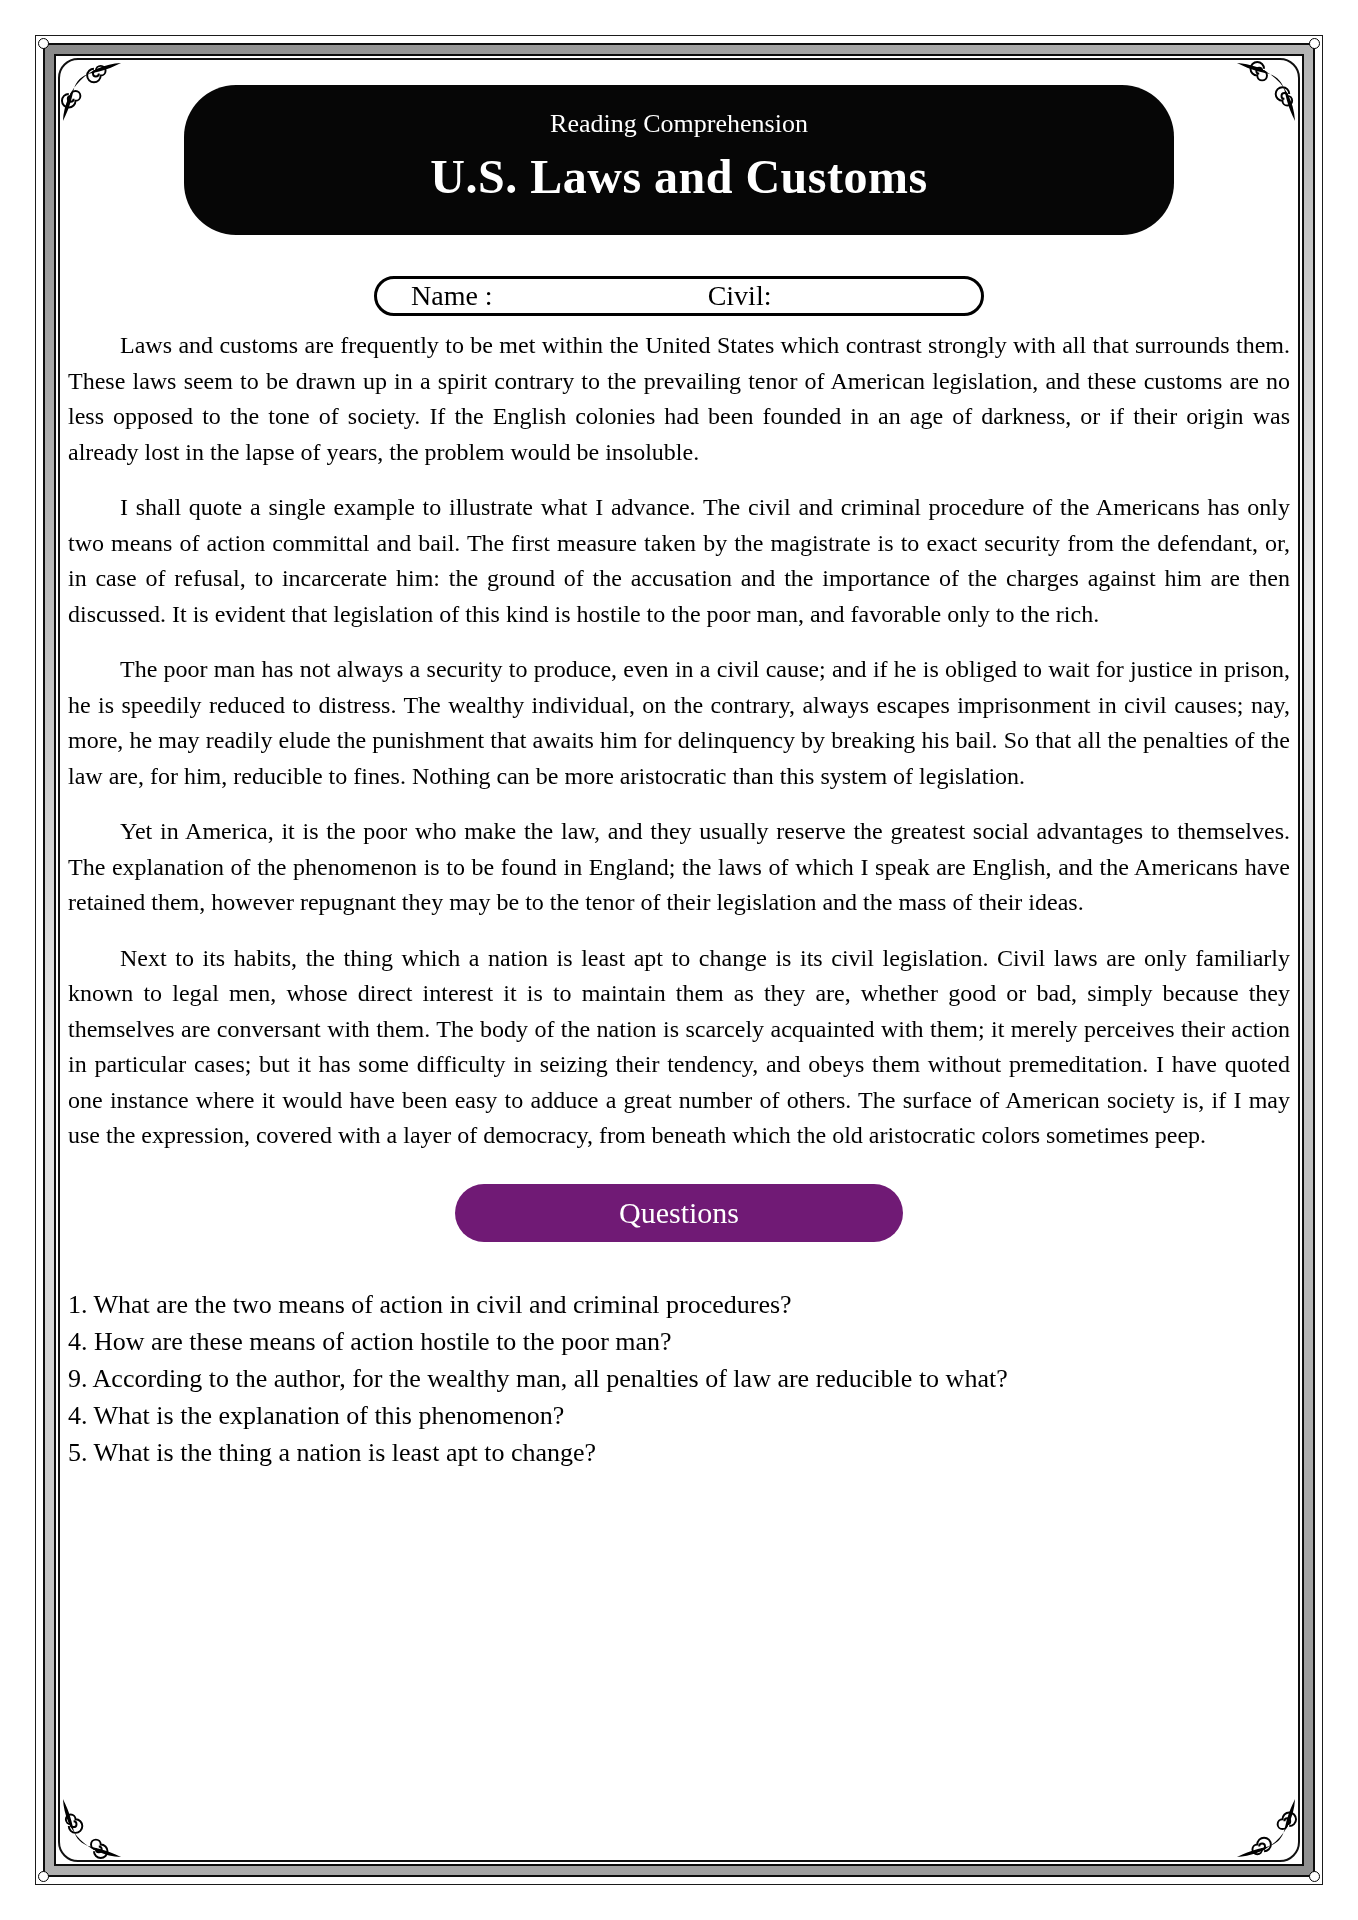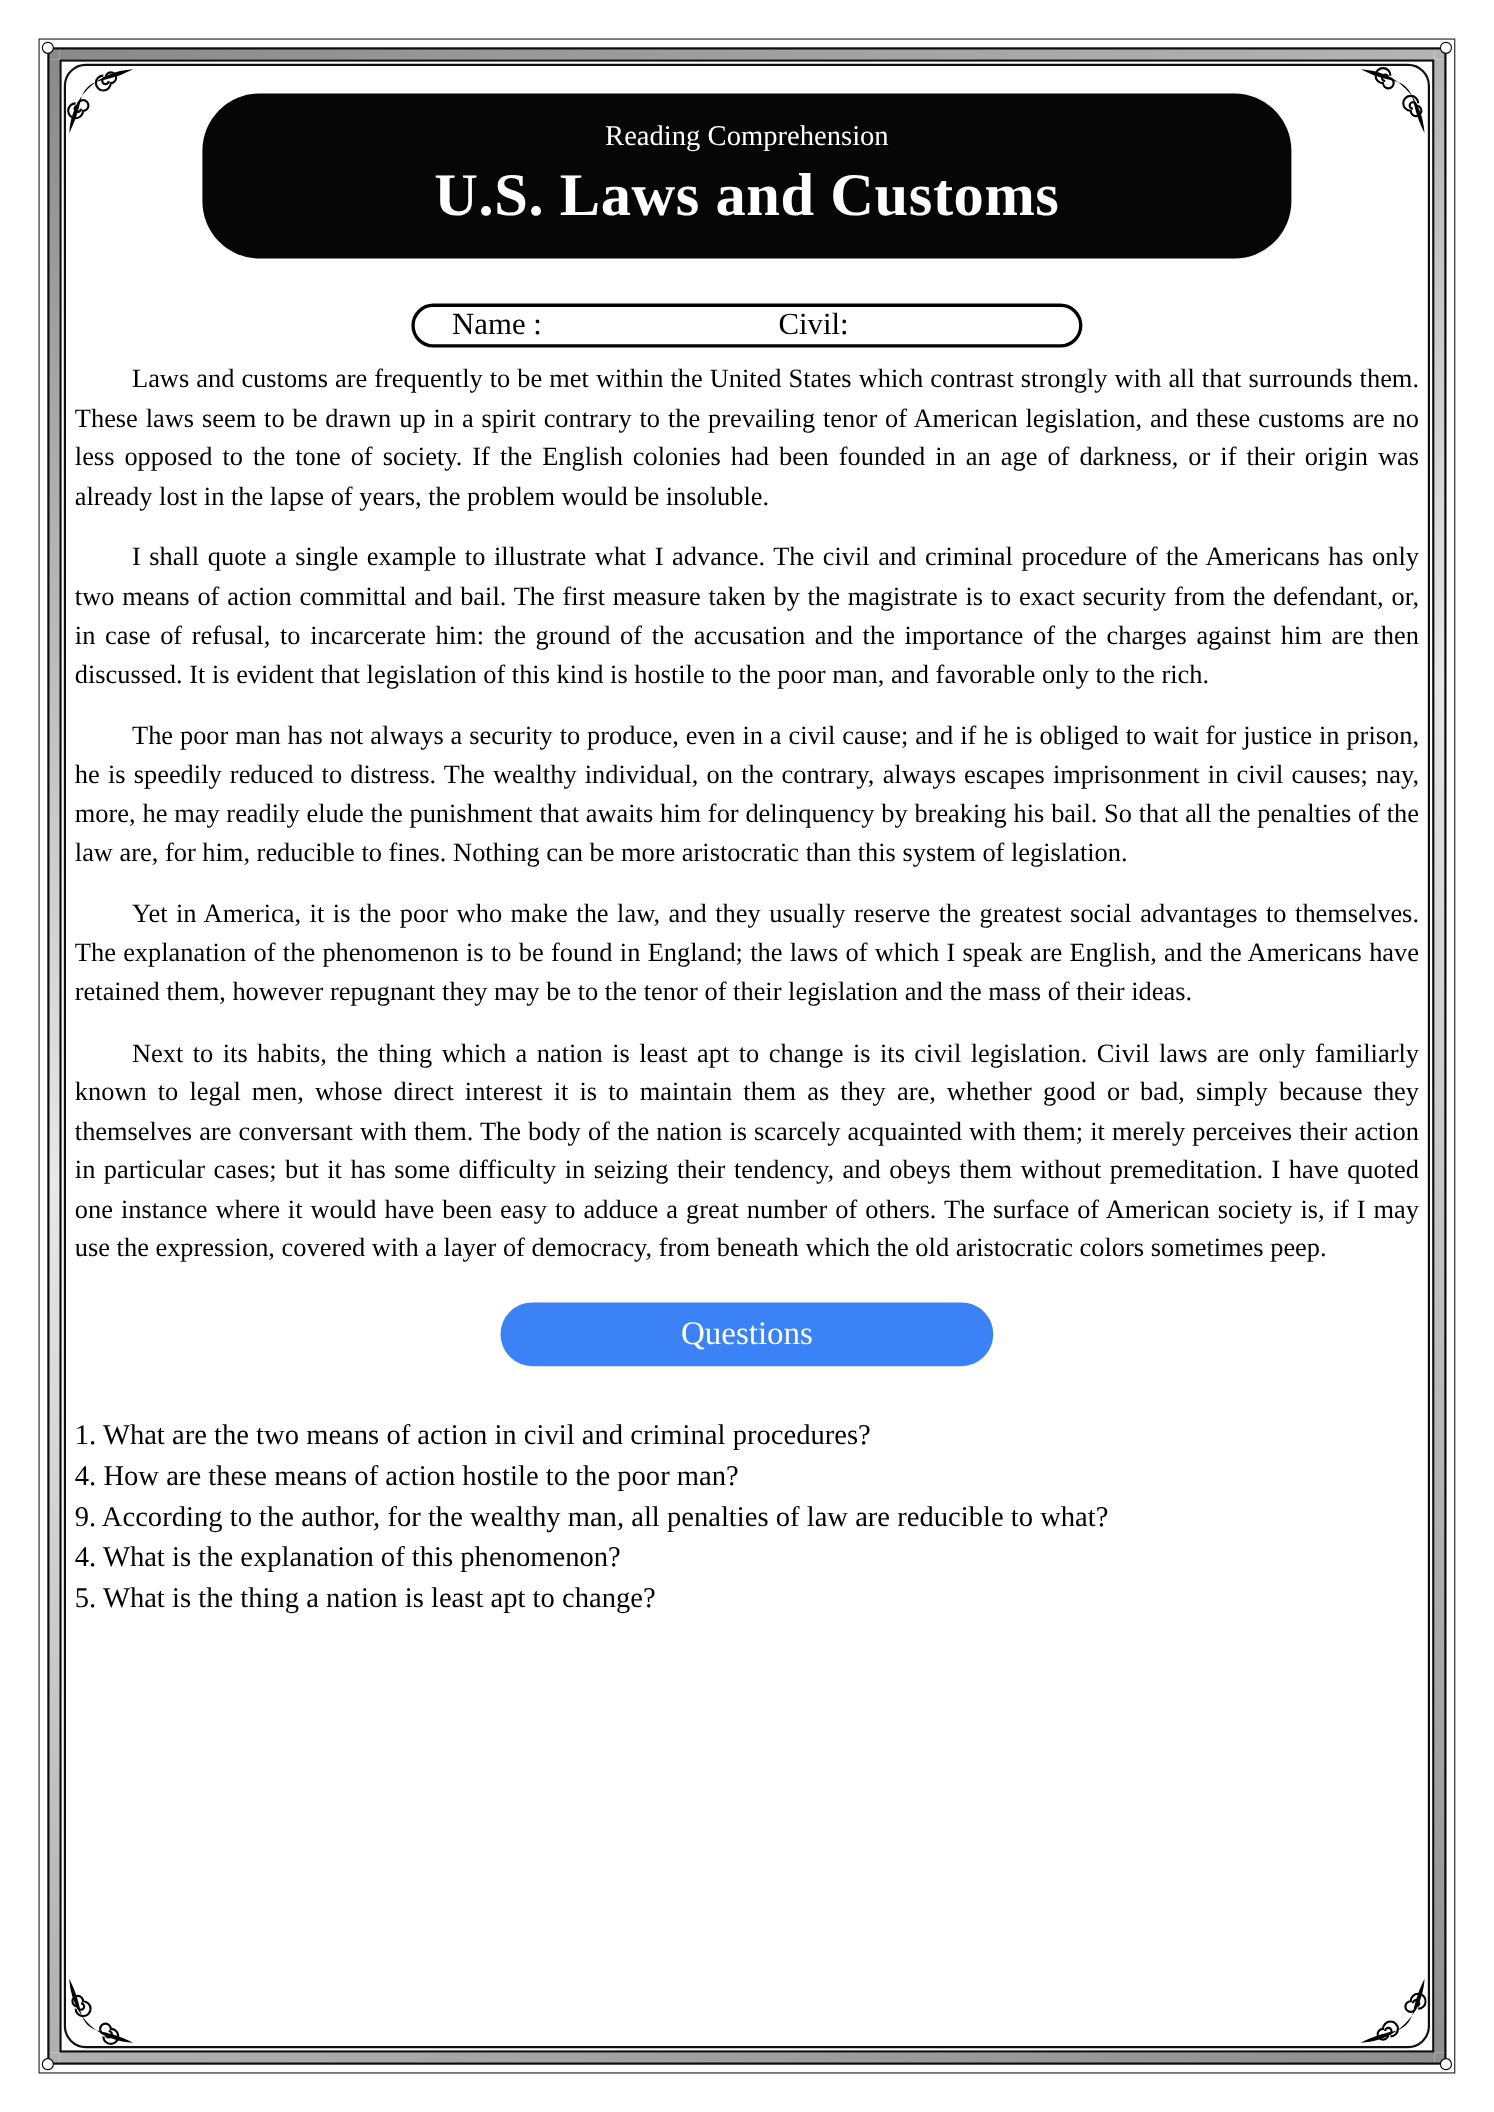--- a/index.html
+++ b/index.html
@@ -29,37 +29,37 @@
 
   
   .content { position:absolute; left:68px; right:68px; top:58px; bottom:58px; }
 
   .header-box {
     margin:27px auto 0; width:990px; height:150px; background:#060606;
     border-radius:52px; color:#fff; display:flex; flex-direction:column;
     align-items:center; justify-content:center;
   }
   .kicker { font-size:26px; line-height:30px; }
-  .page-title { font-size:55px; line-height:70px; font-weight:600; letter-spacing:0.5px; margin-top:3px; white-space:nowrap; }
+  .page-title { font-size:48px; line-height:70px; font-weight:600; letter-spacing:0.5px; margin-top:3px; white-space:nowrap; }
 
   .name-pill {
     margin:41px auto 0; width:610px; height:40px; box-sizing:border-box;
     border:3px solid #000; border-radius:999px; display:flex; align-items:center;
     font-size:28px; padding:0 34px;
   }
   .name-pill .lbl { flex:0 0 auto; }
   .name-blank { flex:0 0 215px; height:30px; }
   .date-blank { flex:1 1 auto; height:30px; }
 
   .passage { margin-top:12px; font-size:24px; line-height:35.5px; text-align:justify; }
   .passage p { margin:0 0 20px 0; text-indent:52px; }
   .passage p:last-child { margin-bottom:0; }
 
   .q-pill {
-    margin:30px auto 0; width:448px; height:58px; background:#3b82f6;
+    margin:30px auto 0; width:448px; height:58px; background:#701a75;
     border-radius:999px; color:#fff; display:flex; align-items:center;
     justify-content:center; font-size:30px;
   }
   .q-list { margin-top:44px; font-size:26px; line-height:37px; }
   .q-list .q-item { margin:0; }
 </style>
 </head>
 <body>
 
 <div class="canvas">

